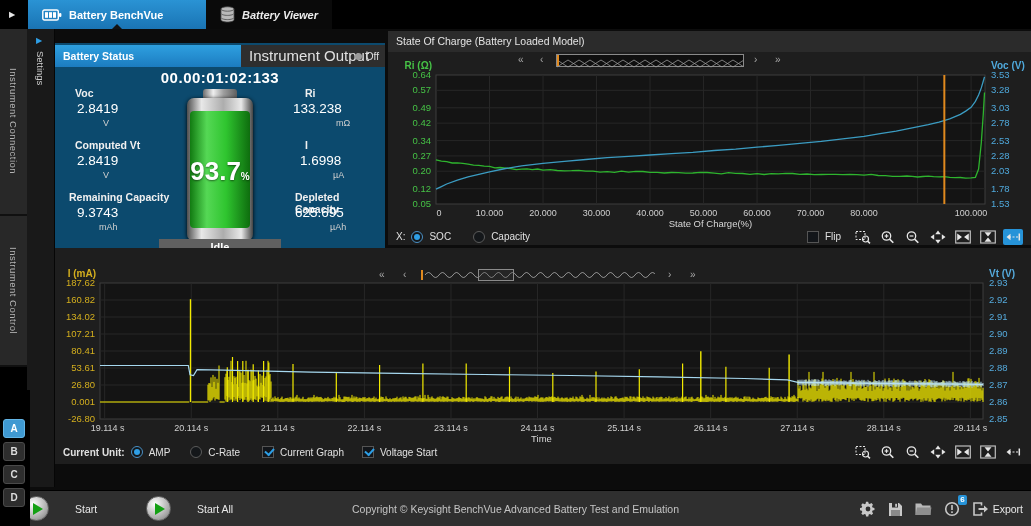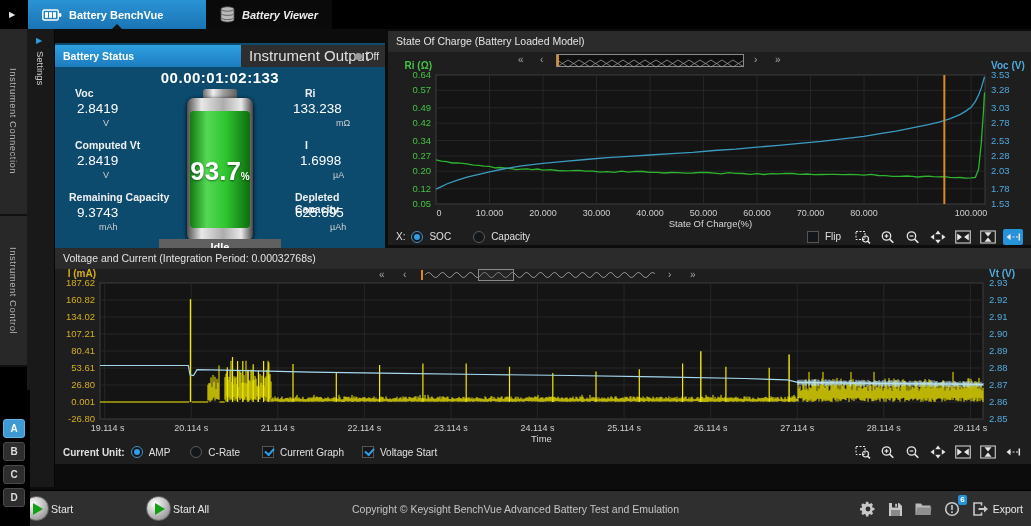--- a/index.html
+++ b/index.html
@@ -83,21 +83,21 @@
   .check{width:12px;height:12px;background:#13161a;border:1px solid #555;display:inline-block;
        position:relative;cursor:pointer;flex:0 0 auto;}
   .check.on::after{content:"";position:absolute;left:2px;top:1px;width:7px;height:4px;
        border-left:2px solid #2e9fe6;border-bottom:2px solid #2e9fe6;transform:rotate(-48deg);}
   .toolbar{display:flex;align-items:center;gap:5px;}
   .tool{display:inline-flex;padding:1px 2px;border-radius:2px;cursor:pointer;}
   .tool.hl{background:#2693d8;}
 
   
   #footer{position:absolute;left:0;top:490px;width:1031px;height:36px;background:#2f2f2f;border-top:1px solid #000;}
-  .start-group{position:absolute;top:5px;display:flex;align-items:center;gap:2px;cursor:pointer;}
+  .start-group{position:absolute;top:5px;display:flex;align-items:center;gap:26px;cursor:pointer;}
   .play-circle{width:25px;height:25px;border-radius:50%;border:1px solid #666;
        background:radial-gradient(circle at 35% 30%,#fff,#aaa 65%,#707070);display:flex;align-items:center;justify-content:center;}
   .play-tri{width:0;height:0;border-top:6px solid transparent;border-bottom:6px solid transparent;
        border-left:10px solid #14a014;margin-left:3px;}
   .start-label{font-size:10.5px;color:#e8e8e8;}
   #copyright{position:absolute;left:0;top:0;width:100%;line-height:36px;text-align:center;font-size:10.5px;
        color:#c4c4c4;pointer-events:none;}
   #footer-icons{position:absolute;right:8px;top:0;height:36px;display:flex;align-items:center;gap:12px;}
   .ficon{display:inline-flex;cursor:pointer;position:relative;}
   .badge{position:absolute;right:-7px;top:-6px;background:#2693d8;color:#fff;font-size:8px;font-weight:bold;
@@ -421,21 +421,20 @@
         <path d="M170 151.6L170 129.2M171 153.6L171 125.7M172 148.1L172 122.5M173 153.5L173 132.0M174 149.4L174 128.8M175 152.3L175 122.9M176 150.9L176 112.8M177 151.8L177 134.0M178 152.7L178 136.3M179 149.0L179 128.2M180 152.7L180 130.0M181 150.8L181 128.7M182 152.8L182 136.1M183 148.3L183 139.0M184 150.0L184 123.0M185 152.1L185 123.4M186 150.3L186 124.6M187 150.9L187 134.9M188 153.3L188 134.5M189 151.7L189 127.0M190 151.8L190 134.9M191 149.0L191 112.8M192 152.5L192 135.4M193 151.6L193 122.3M194 153.2L194 132.0M195 152.0L195 133.2M196 150.5L196 121.6M197 152.7L197 122.4M198 151.7L198 132.5M199 151.4L199 131.8M200 151.2L200 127.9M201 152.1L201 130.6M202 148.4L202 137.6M203 153.5L203 139.0M204 151.0L204 138.3M205 151.5L205 126.0M206 148.9L206 134.8M207 149.9L207 127.6M208 149.5L208 137.0M209 148.2L209 138.3M210 152.8L210 130.0M211 149.2L211 128.4M212 153.3L212 121.7M213 153.9L213 112.8M214 152.9L214 127.3M215 151.1L215 126.0M216 149.9L216 133.5" stroke="#f2ea00" stroke-width="1" fill="none"></path>
         <path d="M172.3 154.0L172.3 119.3M177.5 154.0L177.5 109.0M182.6 154.0L182.6 112.9M187.8 154.0L187.8 113.0M193.0 154.0L193.0 121.7M198.2 154.0L198.2 116.2M203.4 154.0L203.4 122.4M208.6 154.0L208.6 112.9M213.8 154.0L213.8 114.6" stroke="#f2ea00" stroke-width="1.2" fill="none"></path>
         <path d="M216 153.9L216 150.6M217 153.2L217 150.5M218 153.9L218 149.5M219 153.0L219 151.3M220 153.2L220 148.4M221 153.4L221 150.1M222 153.2L222 150.5M223 153.7L223 149.2M224 153.5L224 151.1M225 154.0L225 151.3M226 153.7L226 149.9M227 153.9L227 148.6M228 153.8L228 151.2M229 153.9L229 151.1M230 153.4L230 150.4M231 153.5L231 150.0M232 153.4L232 150.1M233 153.9L233 149.7M234 153.9L234 150.9M235 153.7L235 149.2M236 153.8L236 149.5M237 153.8L237 151.0M238 153.2L238 150.4M239 153.9L239 150.7M240 153.3L240 149.5M241 153.6L241 148.6M242 153.4L242 146.9M243 153.1L243 150.4M244 153.9L244 149.4M245 153.2L245 150.5M246 153.9L246 151.1M247 153.0L247 150.5M248 153.9L248 148.8M249 153.6L249 151.3M250 153.8L250 151.0M251 153.9L251 151.4M252 153.2L252 150.9M253 153.9L253 149.8M254 153.8L254 149.4M255 153.4L255 150.4M256 153.5L256 149.3M257 153.9L257 150.3M258 153.7L258 149.1M259 153.4L259 146.9M260 153.7L260 149.9M261 153.2L261 148.9M262 153.7L262 148.5M263 153.1L263 149.3M264 153.9L264 149.2M265 153.3L265 149.2M266 153.5L266 148.9M267 154.0L267 150.0M268 153.4L268 151.3M269 153.8L269 150.9M270 153.3L270 149.8M271 153.1L271 150.4M272 153.5L272 150.3M273 153.5L273 148.9M274 153.1L274 150.6M275 153.4L275 150.4M276 153.1L276 151.4M277 153.3L277 150.0M278 153.4L278 150.1M279 153.5L279 148.8M280 153.8L280 150.1M281 153.3L281 149.2M282 153.0L282 150.4M283 153.5L283 151.1M284 153.7L284 146.9M285 153.6L285 149.2M286 153.4L286 151.4M287 154.0L287 151.4M288 154.0L288 151.2M289 154.0L289 148.6M290 153.8L290 148.6M291 153.0L291 148.8M292 153.3L292 148.9M293 153.8L293 149.2M294 153.2L294 148.8M295 153.5L295 150.6M296 153.3L296 149.6M297 154.0L297 146.9M298 154.0L298 150.3M299 153.5L299 148.4M300 153.3L300 150.2M301 153.4L301 148.6M302 154.0L302 149.2M303 153.5L303 151.0M304 153.6L304 149.7M305 153.9L305 149.8M306 153.1L306 150.2M307 153.1L307 150.3M308 153.6L308 149.1M309 153.5L309 149.6M310 153.8L310 149.1M311 153.4L311 150.9M312 153.5L312 150.1M313 153.1L313 150.2M314 153.7L314 149.2M315 153.5L315 149.9M316 153.9L316 150.9M317 153.3L317 149.9M318 153.5L318 149.9M319 153.8L319 148.5M320 153.8L320 151.0M321 153.5L321 149.6M322 153.2L322 151.2M323 153.6L323 151.2M324 153.5L324 150.6M325 153.8L325 149.8M326 153.6L326 148.5M327 153.6L327 149.0M328 153.8L328 149.0M329 153.0L329 150.7M330 153.4L330 151.2M331 153.3L331 148.4M332 153.1L332 150.3M333 153.8L333 151.0M334 153.9L334 151.2M335 153.4L335 150.2M336 153.9L336 151.3M337 153.7L337 151.1M338 153.1L338 150.2M339 153.8L339 150.5M340 153.8L340 149.9M341 153.3L341 150.0M342 153.9L342 148.7M343 153.1L343 151.4M344 153.9L344 150.3M345 153.2L345 149.7M346 153.7L346 149.3M347 153.8L347 151.4M348 153.1L348 148.4M349 153.8L349 150.1M350 153.6L350 148.8M351 153.8L351 148.8M352 153.3L352 150.4M353 153.6L353 151.1M354 153.1L354 148.9M355 153.0L355 149.0M356 153.7L356 150.1M357 153.6L357 149.6M358 153.7L358 150.0M359 153.7L359 149.2M360 153.3L360 148.4M361 153.3L361 148.4M362 153.6L362 151.4M363 153.7L363 148.4M364 153.4L364 149.8M365 153.5L365 146.9M366 153.7L366 150.0M367 153.8L367 150.6M368 153.3L368 150.5M369 153.7L369 150.0M370 153.6L370 146.9M371 153.2L371 150.6M372 153.7L372 151.0M373 153.3L373 146.9M374 154.0L374 149.2M375 153.3L375 151.0M376 153.7L376 149.4M377 153.4L377 148.4M378 153.5L378 149.9M379 153.7L379 150.5M380 153.9L380 150.8M381 153.3L381 150.7M382 153.8L382 149.7M383 153.7L383 148.8M384 153.4L384 149.8M385 153.2L385 148.3M386 153.9L386 151.3M387 153.1L387 148.8M388 153.9L388 148.3M389 153.6L389 149.0M390 153.7L390 149.6M391 153.2L391 149.9M392 153.8L392 148.6M393 153.7L393 148.7M394 153.0L394 151.0M395 153.7L395 151.1M396 153.0L396 151.1M397 154.0L397 149.2M398 153.6L398 150.2M399 153.6L399 150.4M400 153.1L400 150.9M401 153.6L401 150.5M402 153.0L402 150.3M403 153.8L403 149.9M404 153.9L404 148.9M405 153.2L405 150.0M406 153.7L406 150.2M407 153.6L407 150.8M408 153.6L408 148.9M409 153.5L409 149.1M410 153.8L410 150.6M411 153.2L411 149.7M412 153.9L412 150.5M413 153.5L413 149.4M414 153.2L414 149.4M415 153.9L415 149.8M416 153.2L416 151.0M417 153.3L417 149.4M418 153.9L418 151.2M419 153.7L419 150.1M420 153.0L420 151.3M421 153.4L421 149.8M422 153.2L422 149.0M423 153.7L423 149.9M424 153.2L424 150.5M425 153.7L425 150.2M426 153.6L426 150.6M427 153.7L427 150.5M428 153.1L428 150.9M429 154.0L429 151.3M430 153.8L430 148.3M431 153.2L431 149.3M432 153.9L432 150.9M433 153.9L433 151.1M434 153.1L434 150.1M435 153.3L435 149.8M436 154.0L436 148.3M437 153.1L437 148.4M438 153.0L438 150.9M439 153.1L439 148.9M440 153.2L440 150.5M441 153.9L441 150.6M442 153.1L442 151.1M443 153.7L443 148.9M444 154.0L444 150.0M445 154.0L445 149.9M446 153.5L446 148.8M447 153.4L447 148.4M448 153.5L448 151.0M449 153.6L449 150.7M450 153.5L450 149.4M451 153.7L451 148.8M452 153.5L452 148.6M453 153.6L453 148.7M454 153.8L454 149.6M455 153.2L455 151.1M456 153.3L456 148.5M457 153.9L457 150.2M458 153.7L458 150.9M459 153.5L459 151.2M460 153.7L460 149.8M461 154.0L461 148.6M462 153.3L462 151.3M463 153.0L463 148.8M464 153.9L464 150.8M465 153.1L465 150.6M466 153.5L466 149.4M467 153.1L467 151.4M468 153.9L468 150.4M469 153.7L469 151.2M470 153.0L470 150.3M471 153.2L471 149.8M472 153.0L472 149.2M473 153.1L473 150.4M474 153.5L474 148.6M475 153.0L475 149.2M476 153.2L476 149.6M477 153.7L477 149.4M478 153.2L478 149.9M479 153.3L479 149.4M480 153.3L480 148.3M481 153.6L481 148.9M482 153.0L482 148.9M483 153.9L483 146.9M484 153.4L484 151.1M485 153.9L485 150.1M486 153.7L486 149.3M487 153.7L487 149.5M488 153.9L488 149.5M489 153.6L489 151.2M490 153.4L490 149.9M491 153.6L491 149.2M492 153.2L492 149.0M493 153.2L493 150.0M494 153.6L494 148.5M495 153.0L495 148.9M496 153.5L496 149.0M497 153.4L497 148.3M498 153.9L498 149.7M499 153.9L499 148.8M500 153.3L500 149.0M501 153.1L501 150.0M502 153.2L502 149.9M503 153.2L503 148.6M504 153.5L504 149.8M505 153.4L505 151.3M506 153.5L506 149.9M507 153.6L507 149.3M508 153.7L508 150.1M509 153.4L509 150.9M510 153.8L510 149.7M511 153.2L511 149.8M512 154.0L512 149.4M513 153.8L513 150.7M514 153.1L514 151.2M515 154.0L515 149.6M516 153.6L516 149.8M517 153.4L517 150.1M518 153.3L518 148.5M519 153.7L519 150.6M520 153.6L520 151.1M521 153.1L521 148.6M522 153.3L522 149.2M523 153.7L523 150.6M524 153.3L524 150.7M525 153.2L525 148.4M526 153.5L526 149.1M527 154.0L527 146.9M528 153.8L528 148.8M529 153.9L529 150.5M530 153.0L530 151.2M531 153.1L531 150.9M532 153.6L532 149.7M533 153.6L533 150.6M534 153.4L534 150.7M535 153.9L535 146.9M536 153.0L536 150.5M537 153.0L537 149.1M538 153.0L538 149.5M539 153.2L539 149.1M540 153.9L540 150.1M541 153.2L541 151.3M542 153.4L542 149.2M543 153.3L543 151.4M544 153.6L544 149.4M545 153.4L545 151.0M546 153.3L546 150.4M547 153.8L547 149.5M548 153.6L548 150.7M549 153.8L549 149.6M550 153.3L550 150.5M551 153.8L551 150.5M552 154.0L552 150.7M553 153.3L553 149.1M554 153.5L554 150.6M555 153.2L555 150.3M556 153.5L556 148.3M557 153.5L557 149.0M558 153.1L558 150.9M559 153.2L559 150.5M560 154.0L560 148.7M561 153.5L561 148.3M562 153.8L562 149.8M563 153.3L563 150.7M564 154.0L564 150.9M565 153.4L565 150.2M566 153.6L566 150.2M567 153.4L567 149.8M568 153.8L568 149.5M569 153.8L569 150.7M570 153.9L570 148.7M571 153.2L571 149.1M572 153.3L572 148.8M573 153.2L573 149.9M574 153.0L574 150.9M575 153.9L575 148.3M576 153.4L576 148.5M577 153.7L577 151.2M578 153.1L578 148.8M579 153.1L579 148.6M580 153.5L580 149.6M581 153.4L581 150.6M582 153.6L582 148.6M583 153.7L583 148.8M584 153.5L584 149.0M585 153.5L585 149.3M586 153.5L586 149.9M587 153.0L587 150.2M588 153.8L588 148.4M589 153.9L589 150.2M590 153.6L590 149.7M591 153.1L591 151.3M592 153.0L592 148.5M593 153.3L593 149.0M594 154.0L594 149.4M595 153.0L595 149.6M596 153.1L596 150.3M597 153.9L597 150.9M598 153.2L598 148.6M599 153.7L599 149.7M600 153.2L600 151.4M601 153.7L601 149.7M602 153.2L602 149.0M603 153.4L603 151.0M604 153.7L604 149.3M605 153.7L605 149.4M606 153.3L606 148.7M607 153.7L607 149.1M608 153.1L608 151.3M609 153.7L609 150.2M610 153.1L610 150.7M611 153.7L611 149.0M612 153.1L612 150.6M613 153.3L613 150.1M614 153.5L614 148.4M615 153.7L615 151.4M616 153.7L616 149.5M617 153.0L617 150.6M618 153.7L618 149.7M619 153.3L619 149.9M620 153.2L620 149.1M621 153.9L621 150.7M622 153.9L622 148.7M623 153.5L623 151.3M624 153.0L624 149.7M625 153.7L625 150.9M626 153.5L626 149.8M627 153.8L627 148.6M628 153.3L628 151.0M629 153.7L629 149.6M630 153.0L630 148.9M631 153.4L631 148.5M632 153.2L632 150.9M633 153.4L633 151.0M634 153.7L634 149.3M635 153.1L635 151.0M636 153.9L636 149.3M637 153.9L637 148.7M638 153.0L638 150.4M639 153.3L639 151.3M640 153.0L640 151.2M641 153.1L641 150.7M642 153.0L642 149.5M643 153.3L643 149.0M644 153.9L644 151.0M645 153.9L645 149.8M646 153.6L646 148.5M647 153.9L647 148.6M648 153.8L648 149.5M649 153.9L649 150.5M650 153.8L650 149.7M651 154.0L651 146.9M652 154.0L652 149.0M653 153.8L653 148.5M654 153.7L654 149.2M655 153.2L655 149.9M656 153.7L656 149.1M657 153.5L657 149.9M658 153.3L658 146.9M659 153.9L659 151.2M660 153.8L660 148.9M661 153.3L661 150.8M662 153.9L662 150.3M663 153.1L663 148.7M664 154.0L664 149.5M665 153.7L665 149.4M666 153.6L666 146.9M667 153.1L667 149.5M668 153.0L668 150.1M669 153.5L669 149.8M670 153.3L670 148.9M671 153.9L671 151.0M672 153.6L672 149.9M673 153.9L673 149.6M674 153.7L674 150.1M675 153.5L675 149.2M676 153.1L676 150.2M677 153.6L677 149.3M678 153.7L678 150.5M679 153.9L679 149.8M680 153.1L680 149.6M681 153.4L681 148.7M682 154.0L682 150.1M683 153.2L683 149.4M684 153.4L684 150.8M685 153.3L685 150.9M686 153.5L686 150.2M687 153.4L687 151.0M688 154.0L688 151.1M689 153.9L689 148.7M690 153.3L690 148.4M691 153.0L691 150.6M692 153.2L692 148.6M693 153.5L693 151.1M694 153.0L694 148.6M695 153.7L695 149.3M696 153.4L696 151.4M697 153.6L697 150.8M698 153.8L698 149.6M699 153.7L699 150.7M700 153.2L700 150.8M701 153.8L701 151.4M702 153.4L702 151.2M703 153.7L703 149.4M704 153.0L704 150.0M705 153.4L705 150.5M706 153.7L706 150.1M707 153.2L707 149.8M708 153.6L708 150.1M709 153.8L709 149.8M710 153.0L710 149.0M711 153.5L711 148.8M712 153.8L712 149.9M713 153.1L713 149.8M714 153.2L714 151.1M715 153.8L715 150.0M716 153.2L716 148.3M717 153.7L717 149.4M718 153.6L718 149.0M719 153.5L719 151.1M720 153.5L720 149.3M721 153.4L721 150.4M722 153.7L722 149.3M723 153.5L723 149.0M724 153.0L724 150.7M725 153.0L725 151.4M726 153.1L726 148.6M727 153.4L727 149.8M728 153.4L728 151.4M729 153.9L729 150.9M730 153.6L730 148.9M731 153.5L731 150.7M732 153.0L732 151.3M733 153.7L733 148.4M734 153.3L734 149.6M735 153.3L735 149.1M736 153.6L736 150.0M737 153.3L737 148.3M738 153.9L738 148.5M739 153.9L739 146.9M740 153.8L740 148.4M741 153.3L741 150.4M742 153.0L742 150.9M743 153.7L743 149.0" stroke="#f2ea00" stroke-width="1" fill="none"></path>
         <path d="M238.0 154.0L238.0 115.9M281.3 154.0L281.3 125.1M324.6 154.0L324.6 117.0M367.9 154.0L367.9 115.5M411.2 154.0L411.2 115.6M454.5 154.0L454.5 118.7M497.8 154.0L497.8 125.0M541.0 154.0L541.0 123.6M584.3 154.0L584.3 121.3M627.6 154.0L627.6 115.5M670.9 154.0L670.9 118.8M714.2 154.0L714.2 119.8" stroke="#f2ea00" stroke-width="1.2" fill="none"></path>
         <line x1="645.8" y1="154.0" x2="645.8" y2="103.3" stroke="#f2ea00" stroke-width="1.4"></line>
         <line x1="734.1" y1="154.0" x2="734.1" y2="106.4" stroke="#f2ea00" stroke-width="1.4"></line>
         <path d="M743 150.0L743 132.6M744 149.8L744 140.5M745 150.2L745 137.8M746 150.5L746 142.9M747 149.9L747 142.0M748 153.6L748 134.1M749 152.0L749 136.7M750 152.8L750 141.7M751 151.1L751 131.6M752 154.0L752 140.6M753 153.7L753 142.3M754 152.0L754 123.9M755 153.2L755 139.5M756 151.4L756 140.4M757 153.8L757 135.9M758 153.4L758 134.4M759 153.5L759 132.2M760 152.8L760 131.3M761 152.5L761 136.2M762 151.2L762 143.0M763 150.5L763 134.1M764 153.4L764 140.9M765 150.9L765 136.8M766 151.2L766 134.5M767 153.6L767 130.5M768 153.2L768 123.9M769 151.8L769 137.4M770 152.9L770 139.9M771 153.2L771 135.5M772 151.7L772 137.7M773 153.0L773 134.2M774 152.1L774 143.0M775 153.4L775 141.7M776 153.6L776 133.4M777 153.8L777 136.9M778 150.4L778 131.0M779 149.7L779 137.5M780 152.1L780 135.8M781 153.4L781 137.2M782 150.3L782 129.9M783 153.6L783 140.8M784 151.1L784 136.3M785 152.7L785 141.5M786 152.8L786 130.7M787 151.3L787 137.1M788 151.1L788 137.7M789 151.0L789 135.1M790 151.7L790 140.4M791 152.2L791 141.3M792 149.9L792 135.9M793 150.0L793 135.3M794 153.9L794 137.1M795 150.3L795 133.8M796 150.5L796 123.9M797 152.3L797 141.7M798 150.6L798 131.0M799 153.0L799 134.7M800 150.3L800 134.7M801 151.4L801 134.2M802 150.3L802 142.5M803 149.9L803 134.9M804 150.4L804 139.8M805 151.9L805 133.0M806 152.4L806 134.0M807 152.7L807 141.0M808 151.8L808 140.1M809 153.0L809 132.6M810 153.0L810 139.0M811 150.1L811 138.9M812 150.4L812 137.5M813 153.7L813 143.0M814 150.5L814 138.3M815 150.4L815 133.1M816 150.8L816 137.6M817 153.2L817 142.9M818 153.2L818 134.3M819 152.9L819 123.9M820 151.4L820 141.5M821 152.6L821 133.3M822 152.0L822 139.2M823 150.0L823 138.7M824 151.6L824 134.2M825 153.5L825 140.6M826 150.4L826 135.6M827 150.3L827 134.4M828 151.2L828 142.8M829 153.6L829 140.2M830 150.1L830 130.6M831 153.8L831 136.6M832 151.0L832 136.7M833 150.2L833 141.4M834 152.1L834 130.1M835 152.6L835 139.6M836 150.3L836 139.3M837 150.1L837 143.0M838 153.8L838 133.2M839 153.2L839 130.6M840 152.3L840 133.4M841 150.0L841 132.1M842 150.0L842 140.9M843 151.9L843 131.2M844 151.6L844 135.2M845 153.7L845 142.9M846 150.5L846 138.7M847 150.7L847 136.7M848 149.7L848 131.2M849 149.9L849 132.6M850 153.6L850 132.8M851 151.9L851 137.8M852 152.0L852 142.5M853 152.3L853 135.5M854 152.9L854 142.6M855 151.5L855 135.8M856 150.8L856 141.5M857 150.7L857 138.3M858 152.4L858 139.1M859 151.1L859 140.5M860 150.7L860 132.5M861 150.3L861 135.4M862 152.5L862 133.5M863 152.2L863 139.3M864 151.2L864 142.8M865 151.2L865 140.6M866 153.9L866 132.6M867 151.6L867 136.8M868 153.5L868 134.8M869 150.2L869 133.6M870 152.6L870 131.0M871 152.6L871 140.1M872 152.6L872 138.1M873 150.3L873 133.8M874 153.7L874 131.2M875 153.1L875 132.0M876 153.9L876 140.4M877 150.3L877 133.9M878 151.9L878 139.8M879 153.6L879 136.4M880 154.0L880 135.8M881 151.7L881 134.4M882 151.0L882 140.0M883 150.5L883 135.4M884 150.2L884 140.5M885 150.5L885 134.8M886 150.8L886 139.6M887 153.5L887 134.0M888 151.6L888 132.4M889 149.8L889 132.9M890 153.2L890 142.6M891 150.6L891 136.7M892 152.3L892 139.8M893 151.4L893 138.0M894 151.7L894 137.3M895 152.3L895 142.5M896 151.8L896 138.1M897 149.7L897 138.3M898 152.1L898 123.9M899 150.1L899 140.1M900 150.1L900 133.7M901 152.6L901 141.7M902 151.9L902 135.1M903 153.3L903 136.1M904 152.8L904 138.0M905 150.0L905 141.3M906 153.3L906 138.1M907 149.7L907 139.1M908 150.4L908 140.7M909 153.7L909 134.2M910 152.0L910 134.7M911 152.3L911 140.0M912 152.6L912 135.7M913 151.3L913 130.4M914 152.0L914 130.3M915 150.6L915 135.8M916 153.4L916 130.9M917 150.1L917 139.2M918 153.0L918 136.7M919 153.6L919 137.8M920 152.3L920 133.3M921 149.8L921 133.4M922 153.5L922 134.8M923 153.1L923 140.5M924 150.0L924 129.9M925 153.0L925 140.6M926 150.2L926 136.9M927 151.9L927 142.4M928 154.0L928 139.8" stroke="#f2ea00" stroke-width="1" fill="none"></path>
         <polyline points="45.0,117.5 133.3,117.5 135.0,126.8 138.5,127.6 142.0,121.7 169.7,122.2 212.9,123.1 256.2,124.1 342.8,125.4 429.4,126.5 515.9,127.5 602.5,128.8 689.1,130.5 732.4,131.9 742.7,134.4 818.9,135.3 905.5,136.2 928.0,136.5" fill="none" stroke="#a6d8ef" stroke-width="1.2"></polyline>
         <path d="M743 131.8L743 137.1M744 132.7L744 136.3M745 131.7L745 137.2M746 132.8L746 136.1M747 131.6L747 137.4M748 133.2L748 135.8M749 131.7L749 137.3M750 132.2L750 136.8M751 131.5L751 137.6M752 133.5L752 135.6M753 132.8L753 136.3M754 131.4L754 137.8M755 132.2L755 137.0M756 132.9L756 136.3M757 131.3L757 138.0M758 132.5L758 136.7M759 131.3L759 138.0M760 131.4L760 137.9M761 131.4L761 137.9M762 133.3L762 136.1M763 131.4L763 137.9M764 132.1L764 137.2M765 133.6L765 135.8M766 133.2L766 136.2M767 133.0L767 136.4M768 132.4L768 137.1M769 133.2L769 136.3M770 131.6L770 137.9M771 131.4L771 138.1M772 132.5L772 137.1M773 132.6L773 136.9M774 131.4L774 138.2M775 132.4L775 137.2M776 132.2L776 137.5M777 133.0L777 136.7M778 133.1L778 136.6M779 132.9L779 136.8M780 131.5L780 138.2M781 133.3L781 136.5M782 132.9L782 136.9M783 133.3L783 136.5M784 132.4L784 137.4M785 132.7L785 137.2M786 133.1L786 136.8M787 133.1L787 136.7M788 133.2L788 136.7M789 132.3L789 137.6M790 133.0L790 137.0M791 132.6L791 137.4M792 133.5L792 136.5M793 133.8L793 136.2M794 132.5L794 137.5M795 131.9L795 138.1M796 131.9L796 138.2M797 133.8L797 136.3M798 133.9L798 136.2M799 133.7L799 136.5M800 133.6L800 136.5M801 131.8L801 138.4M802 132.5L802 137.7M803 132.9L803 137.4M804 131.9L804 138.3M805 133.4L805 136.9M806 132.6L806 137.7M807 131.8L807 138.5M808 133.2L808 137.1M809 131.9L809 138.4M810 133.9L810 136.5M811 132.7L811 137.8M812 134.0L812 136.4M813 131.8L813 138.7M814 132.9L814 137.6M815 133.6L815 136.9M816 133.7L816 136.8M817 134.3L817 136.3M818 133.7L818 136.9M819 133.4L819 137.2M820 132.1L820 138.5M821 133.0L821 137.6M822 133.0L822 137.7M823 133.4L823 137.3M824 132.0L824 138.7M825 133.1L825 137.6M826 134.2L826 136.5M827 132.8L827 138.0M828 132.0L828 138.8M829 133.7L829 137.0M830 132.4L830 138.4M831 133.4L831 137.4M832 133.8L832 137.1M833 133.2L833 137.6M834 132.3L834 138.6M835 132.5L835 138.4M836 132.7L836 138.2M837 132.2L837 138.8M838 134.2L838 136.8M839 134.1L839 136.9M840 132.3L840 138.7M841 132.4L841 138.7M842 132.4L842 138.6M843 134.2L843 136.9M844 132.3L844 138.8M845 133.4L845 137.7M846 133.7L846 137.4M847 132.4L847 138.8M848 134.5L848 136.6M849 133.4L849 137.8M850 133.5L850 137.7M851 133.7L851 137.6M852 134.0L852 137.2M853 134.4L853 136.8M854 133.3L854 138.0M855 132.7L855 138.6M856 134.2L856 137.1M857 133.1L857 138.2M858 134.3L858 137.1M859 133.2L859 138.2M860 134.4L860 137.0M861 132.9L861 138.5M862 133.6L862 137.8M863 134.2L863 137.3M864 132.5L864 139.0M865 132.6L865 139.0M866 134.3L866 137.2M867 133.9L867 137.6M868 134.0L868 137.5M869 133.0L869 138.6M870 134.6L870 137.0M871 132.4L871 139.2M872 133.9L872 137.7M873 134.2L873 137.5M874 134.6L874 137.1M875 133.9L875 137.8M876 132.5L876 139.2M877 132.4L877 139.3M878 134.8L878 137.0M879 132.4L879 139.4M880 133.5L880 138.3M881 133.2L881 138.6M882 133.1L882 138.8M883 134.4L883 137.5M884 134.3L884 137.6M885 134.5L885 137.4M886 134.1L886 137.8M887 134.0L887 137.9M888 132.6L888 139.3M889 133.6L889 138.4M890 134.8L890 137.2M891 133.3L891 138.7M892 133.4L892 138.6M893 133.9L893 138.1M894 132.8L894 139.2M895 133.3L895 138.8M896 133.6L896 138.5M897 134.6L897 137.5M898 134.7L898 137.4M899 132.9L899 139.2M900 133.7L900 138.5M901 133.9L901 138.3M902 134.4L902 137.8M903 133.8L903 138.5M904 135.0L904 137.3M905 133.2L905 139.1M906 135.1L906 137.2M907 134.3L907 138.0M908 133.1L908 139.2M909 133.4L909 139.0M910 133.7L910 138.7M911 133.9L911 138.5M912 133.2L912 139.2M913 134.2L913 138.3M914 132.9L914 139.7M915 135.3L915 137.3M916 134.3L916 138.3M917 132.9L917 139.7M918 134.8L918 137.9M919 134.2L919 138.5M920 135.3L920 137.4M921 135.4L921 137.4M922 134.3L922 138.5M923 133.9L923 138.9M924 135.4L924 137.5M925 134.8L925 138.1M926 133.7L926 139.2M927 135.3L927 137.6M928 135.1L928 137.9" stroke="#bfe4f4" stroke-width="1" fill="none" opacity="0.9"></path>
       </svg>
-    <div class="phead">Voltage and Current (Integration Period: 0.00032768s)</div>
     <div class="navstrip" style="left:0;top:20px;width:976px">
       <span class="navarrow" style="left:324px">«</span>
       <span class="navarrow" style="left:348px">‹</span>
       <div class="orange-tick" style="left:366px;top:2px;height:10px"></div>
       <svg id="vc-preview" width="230" height="13" style="position:absolute;left:370px;top:1px">
           <path d="M0 6 Q 3.5 1,7 6 Q 10.5 11,14 6 Q 17.5 1,21 6 Q 24.5 11,28 6 Q 31.5 1,35 6 Q 38.5 11,42 6 Q 45.5 1,49 6 Q 52.5 11,56 6 Q 59.5 1,63 6 Q 66.5 11,70 6 Q 73.5 1,77 6 Q 80.5 11,84 6 Q 87.5 1,91 6 Q 94.5 11,98 6 Q 101.5 1,105 6 Q 108.5 11,112 6 Q 115.5 1,119 6 Q 122.5 11,126 6 Q 129.5 1,133 6 Q 136.5 11,140 6 Q 143.5 1,147 6 Q 150.5 11,154 6 Q 157.5 1,161 6 Q 164.5 11,168 6 Q 171.5 1,175 6 Q 178.5 11,182 6 Q 185.5 1,189 6 Q 192.5 11,196 6 Q 199.5 1,203 6 Q 206.5 11,210 6 Q 213.5 1,217 6 Q 220.5 11,224 6 Q 227.5 1,231 6 Q 234.5 11,238 6" fill="none" stroke="#b0b0b0" stroke-width="0.8"></path>
         </svg>
       <div class="navbox" style="left:423px;width:36px;height:12px;background:rgba(60,60,60,.25)"></div>
       <span class="navarrow" style="left:613px">›</span>
       <span class="navarrow" style="left:635px">»</span>

